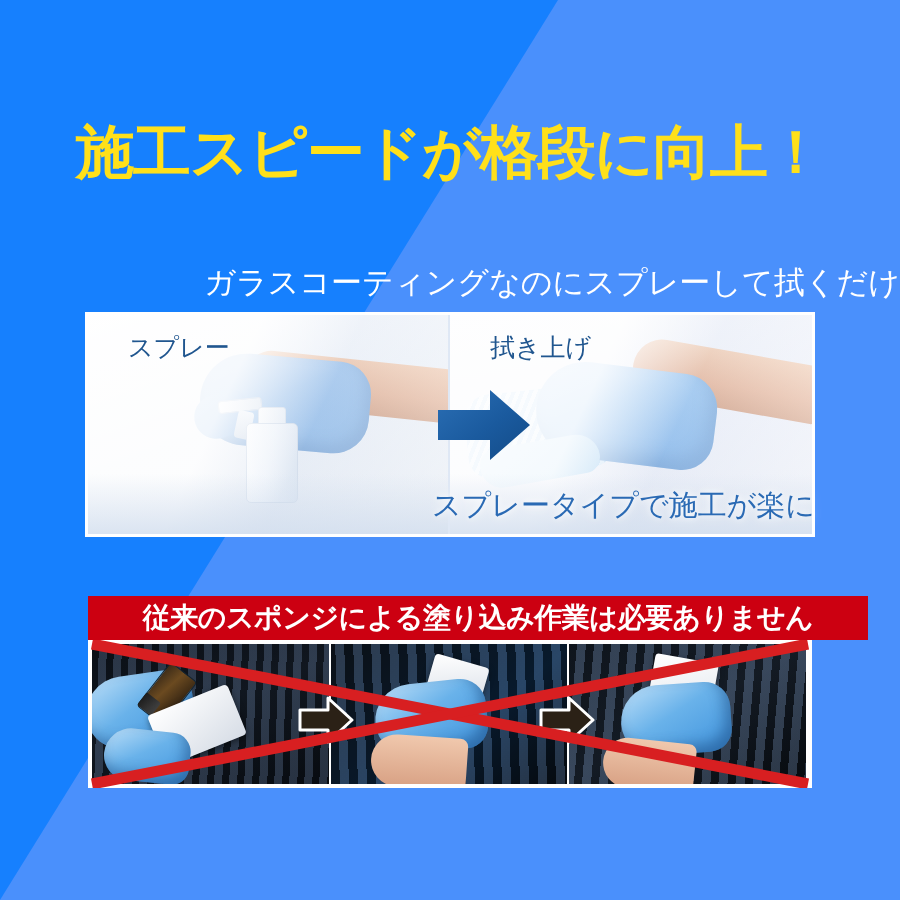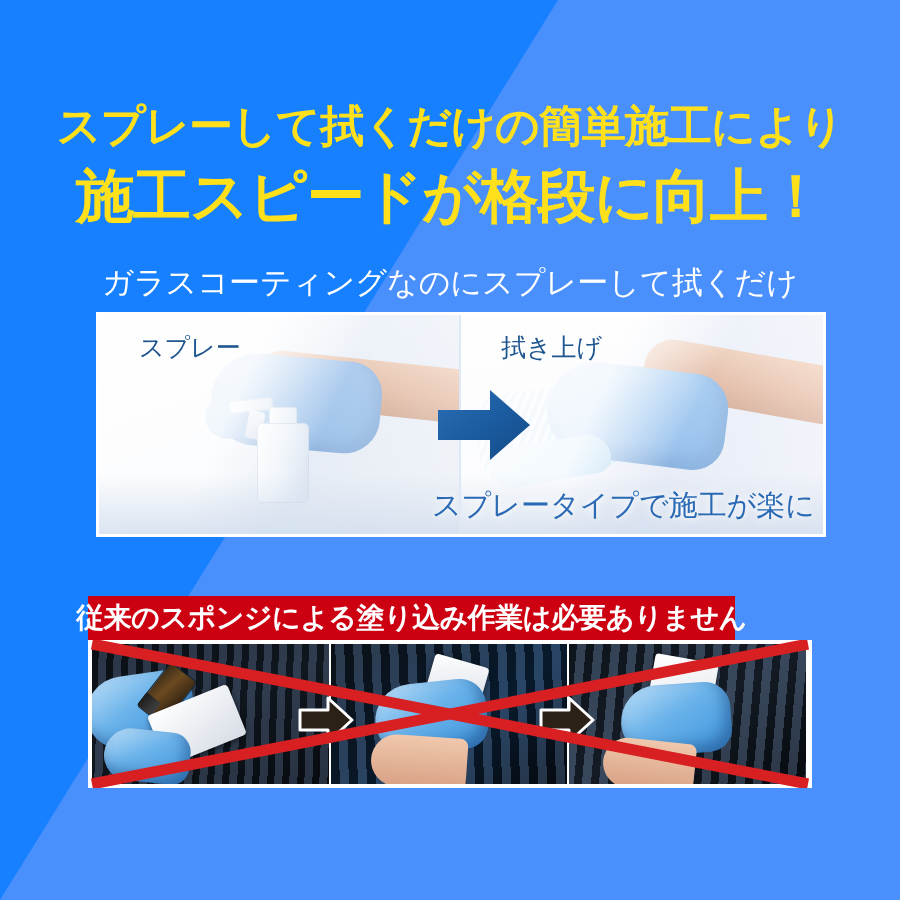--- a/index.html
+++ b/index.html
@@ -28,30 +28,30 @@
     color:#ffe01a;
     font-weight:bold;
     letter-spacing:-1px;
     line-height:1.0;
   }
   .headline .l1 { display:block; font-size:44px; }
   .headline .l2 { display:block; font-size:58px; margin-top:19px; }
 
   .subhead {
     position:absolute; left:0; right:0; top:262px;
-    text-align:center;
+    text-align:right;
     color:#ffffff;
     font-size:31px;
     letter-spacing:0px;
   }
 
   
   .photo-block {
     position:absolute;
-    left:96px; top:312px;
+    left:85px; top:312px;
     width:730px; height:225px;
     background:#ffffff;
     border:3px solid #ffffff;
     display:flex;
     overflow:hidden;
   }
   .pane {
     position:relative;
     height:100%;
     overflow:hidden;
@@ -185,21 +185,21 @@
     color:#2a6ab4;
     font-size:29px;
     z-index:25;
     text-shadow:0 0 6px rgba(255,255,255,.95), 0 0 14px rgba(255,255,255,.9);
   }
 
   
   .red-banner {
     position:absolute;
     left:88px; top:596px;
-    width:647px; height:44px;
+    width:780px; height:44px;
     background:#cc0011;
     display:flex; align-items:center; justify-content:center;
     z-index:30;
   }
   .red-banner span {
     color:#ffffff;
     font-size:28px;
     font-weight:bold;
     letter-spacing:-0.5px;
     white-space:nowrap;
@@ -286,21 +286,20 @@
   }
 </style>
 </head>
 <body>
 
 <div id="poster">
 
   <div class="bg-wedge"></div>
 
   <div class="headline">
-    <span class="l1">スプレーして拭くだけの簡単施工により</span>
     <span class="l2">施工スピードが格段に向上！</span>
   </div>
 
   <div class="subhead">ガラスコーティングなのにスプレーして拭くだけ</div>
 
   <div class="photo-block">
 
     <div class="pane left">
       <div class="bg"></div>
       <div class="forearm-l"></div>

